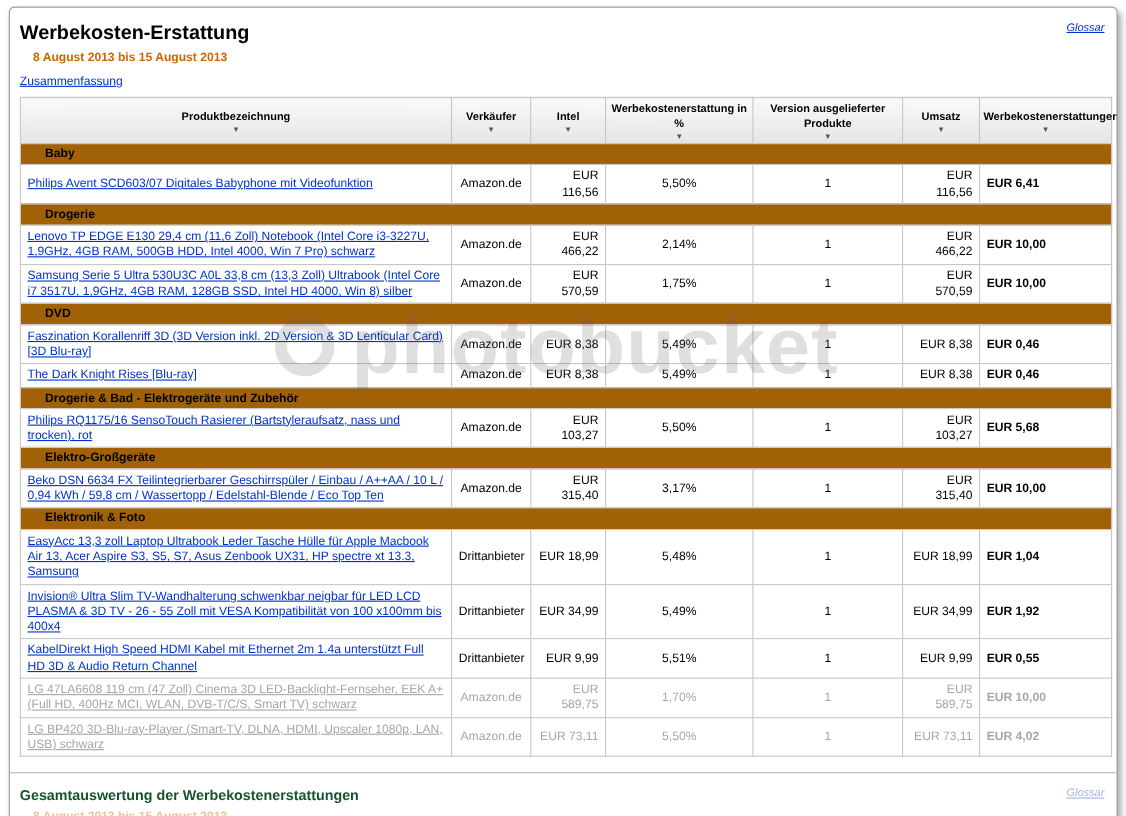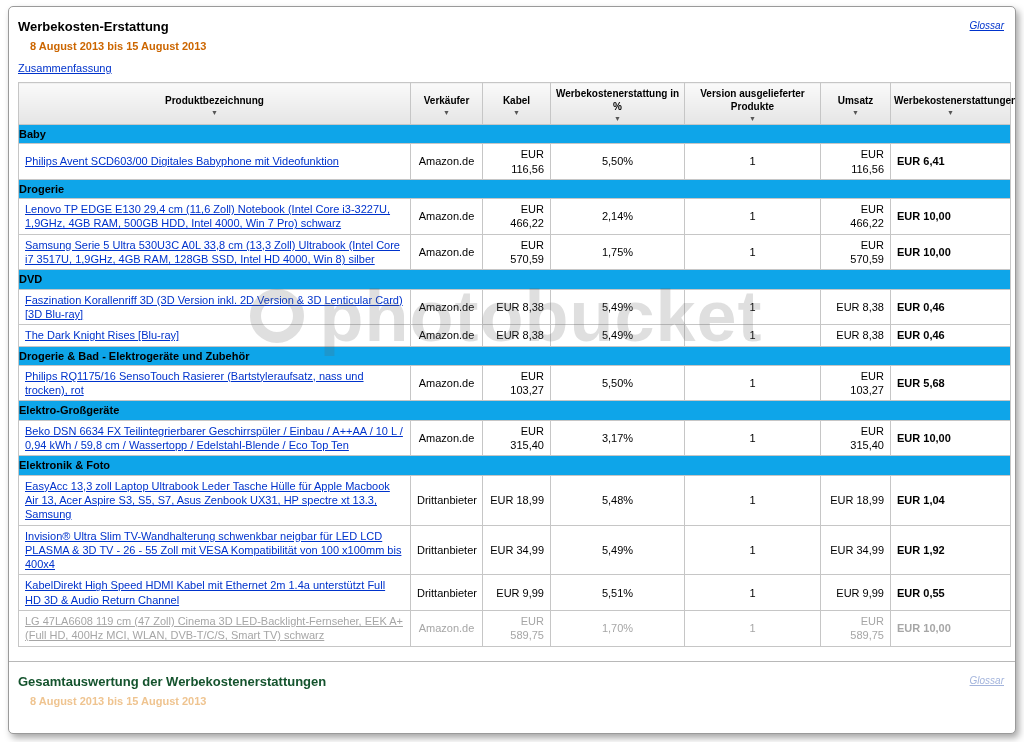--- a/index.html
+++ b/index.html
@@ -14,21 +14,21 @@
     width: 1008px;
     margin: 6px auto 10px;
     background: #fff;
     border: 1px solid #9a9a9a;
     border-radius: 5px;
     padding: 12px 9px 16px;
     box-shadow: 3px 4px 7px rgba(0,0,0,0.35);
     overflow: hidden;
   }
   .section-head { position: relative; margin-bottom: 6px; }
-  .title { font-size: 13px; font-weight: bold; color: #000; display: inline-block; }
+  .title { font-size: 18px; font-weight: bold; color: #000; display: inline-block; }
   .title2 { font-size: 13px; font-weight: bold; color: #14532d; display: inline-block; }
   a.glossar {
     position: absolute; right: 2px; top: 1px;
     font-size: 10px; color: #0033cc; text-decoration: underline; font-style: italic;
   }
   a.glossar.faded-link { color: #a3b4dc; }
   .daterange { color: #cc6600; font-weight: bold; margin: 6px 12px 10px; }
   .daterange.faded-orange { color: #efc490; }
   a.sumlink { color: #0033cc; text-decoration: underline; display: inline-block; margin-bottom: 8px; }
 
@@ -39,21 +39,21 @@
     font-size: 10px; font-weight: bold; text-align: center;
     padding: 4px 3px 2px;
   }
   .th-label { display: block; }
   .sort-arrow { display: block; font-size: 7px; line-height: 7px; color: #555; cursor: pointer; margin-top: 2px; }
 
   .c-product { width: 392px; } .c-seller { width: 72px; } .c-price { width: 68px; }
   .c-pct { width: 134px; } .c-qty { width: 136px; } .c-rev { width: 70px; } .c-fee { width: 120px; }
 
   tr.category-row td {
-    background: #0ea5e9; font-weight: bold; padding: 2px 0; font-size: 11px;
+    background: #a16207; font-weight: bold; padding: 2px 22px; font-size: 11px;
   }
   tr.product-row td { background: #fff; }
   .col-product { text-align: left; }
   .col-seller { text-align: center; }
   .col-price { text-align: right; }
   .col-pct { text-align: center; }
   .col-qty { text-align: center; }
   .col-revenue { text-align: right; }
   .col-fee { text-align: left; font-weight: bold; }
   a.product-link { color: #0033cc; text-decoration: underline; }
@@ -104,21 +104,21 @@
         <tr id="report-head">
           <th>
             <span class="th-label">Produktbezeichnung</span>
             <span class="sort-arrow">▼</span>
           </th>
           <th>
             <span class="th-label">Verkäufer</span>
             <span class="sort-arrow">▼</span>
           </th>
           <th>
-            <span class="th-label">Kabel</span>
+            <span class="th-label">Intel</span>
             <span class="sort-arrow">▼</span>
           </th>
           <th>
             <span class="th-label">Werbekostenerstattung in %</span>
             <span class="sort-arrow">▼</span>
           </th>
           <th>
             <span class="th-label">Version ausgelieferter Produkte</span>
             <span class="sort-arrow">▼</span>
           </th>
@@ -130,21 +130,21 @@
             <span class="th-label">Werbekostenerstattungen</span>
             <span class="sort-arrow">▼</span>
           </th>
         </tr>
       </thead>
     <tbody id="report-rows">
         <tr class="category-row">
           <td colspan="7">Baby</td>
         </tr>
         <tr class="product-row">
-          <td class="col-product"><a class="product-link" href="#">Philips Avent SCD603/00 Digitales Babyphone mit Videofunktion</a></td>
+          <td class="col-product"><a class="product-link" href="#">Philips Avent SCD603/07 Digitales Babyphone mit Videofunktion</a></td>
           <td class="col-seller">Amazon.de</td>
           <td class="col-price">EUR 116,56</td>
           <td class="col-pct">5,50%</td>
           <td class="col-qty">1</td>
           <td class="col-revenue">EUR 116,56</td>
           <td class="col-fee">EUR 6,41</td>
         </tr>
         <tr class="category-row">
           <td colspan="7">Drogerie</td>
         </tr>
@@ -242,20 +242,29 @@
           <td class="col-fee">EUR 0,55</td>
         </tr>
         <tr class="product-row muted">
           <td class="col-product"><a class="product-link" href="#">LG 47LA6608 119 cm (47 Zoll) Cinema 3D LED-Backlight-Fernseher, EEK A+ (Full HD, 400Hz MCI, WLAN, DVB-T/C/S, Smart TV) schwarz</a></td>
           <td class="col-seller">Amazon.de</td>
           <td class="col-price">EUR 589,75</td>
           <td class="col-pct">1,70%</td>
           <td class="col-qty">1</td>
           <td class="col-revenue">EUR 589,75</td>
           <td class="col-fee">EUR 10,00</td>
+        </tr>
+        <tr class="product-row muted">
+          <td class="col-product"><a class="product-link" href="#">LG BP420 3D-Blu-ray-Player (Smart-TV, DLNA, HDMI, Upscaler 1080p, LAN, USB) schwarz</a></td>
+          <td class="col-seller">Amazon.de</td>
+          <td class="col-price">EUR 73,11</td>
+          <td class="col-pct">5,50%</td>
+          <td class="col-qty">1</td>
+          <td class="col-revenue">EUR 73,11</td>
+          <td class="col-fee">EUR 4,02</td>
         </tr>
       </tbody>
   </table>
 
   <hr class="divider">
 
   <div class="section-head">
     <h2 class="title2">Gesamtauswertung der Werbekostenerstattungen</h2>
     <a class="glossar faded-link" href="#">Glossar</a>
   </div>

